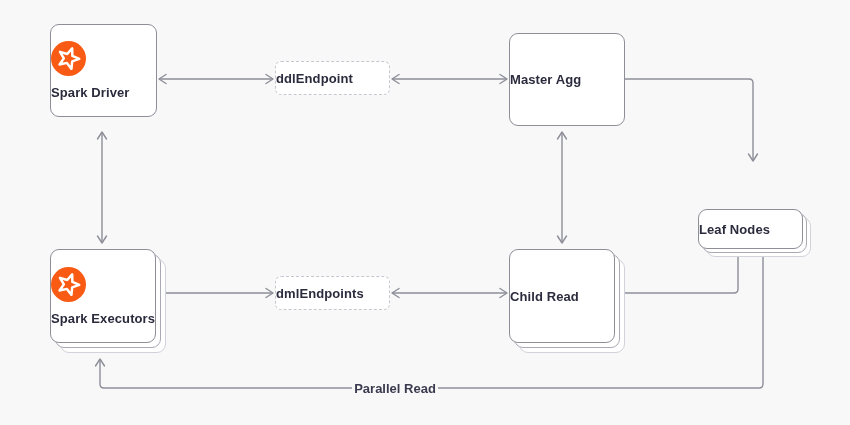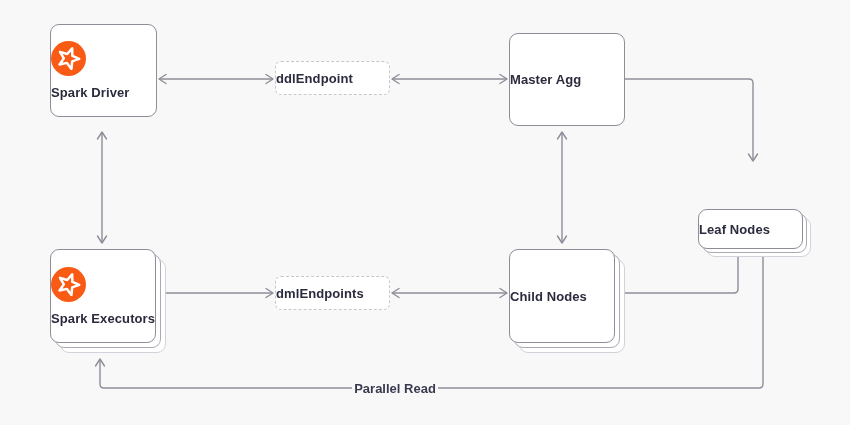--- a/index.html
+++ b/index.html
@@ -114,19 +114,19 @@
   <div class="node endpoint" id="n-dml-endpoints">
     <div class="card">
       <span class="lbl">dmlEndpoints</span>
     </div>
   </div>
 
   <div class="node" id="n-child-aggs">
     <div class="layer l2"></div>
     <div class="layer l1"></div>
     <div class="card">
-      <span class="lbl">Child Nodes</span>
+      <span class="lbl">Child Read</span>
     </div>
   </div>
 
   <div class="edge-label" id="parallel-read-label">Parallel Read</div>
 
 </div>
 
 </body></html>

